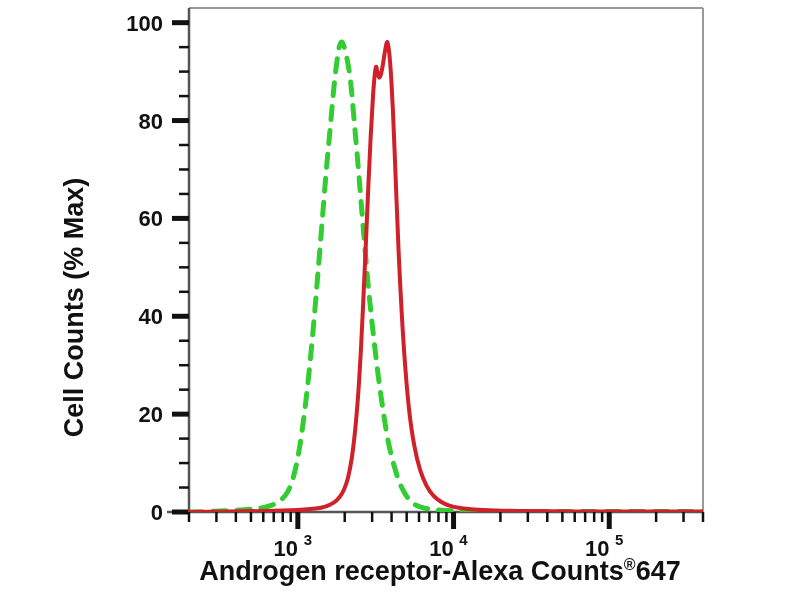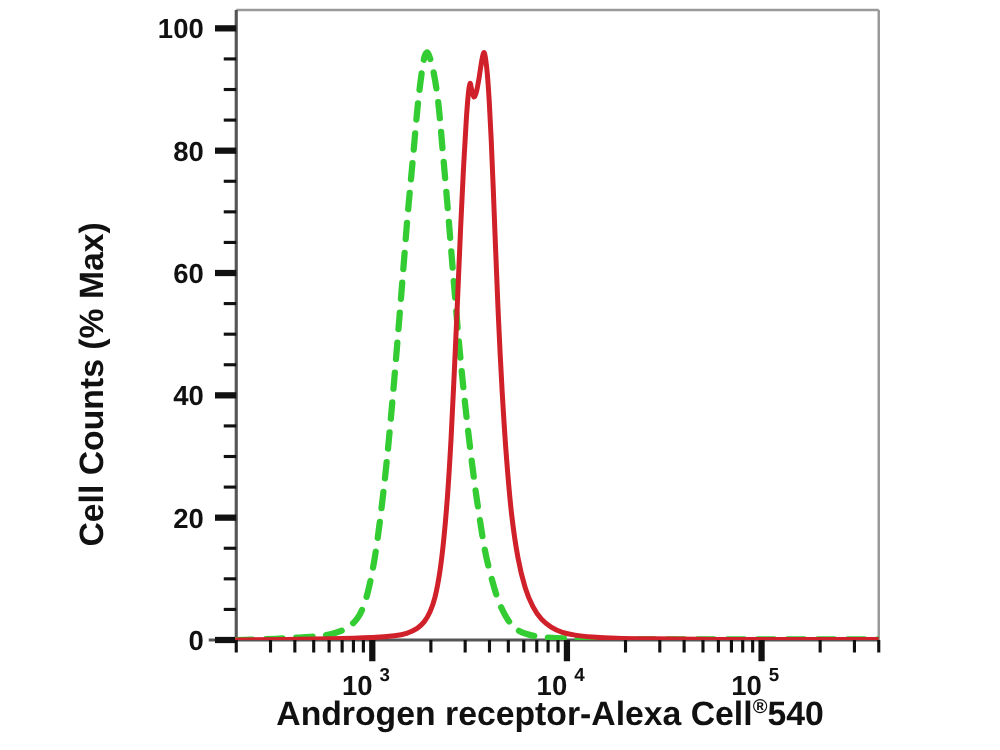--- a/index.html
+++ b/index.html
@@ -161,16 +161,16 @@
       <path id="series-green" fill="none" stroke-linecap="round" stroke-linejoin="round" d="M189.00,512.00C194.30,511.84 212.42,511.35 220.78,511.02C229.15,510.70 233.70,510.37 239.17,510.04C244.64,509.72 249.60,509.47 253.62,509.06C257.64,508.66 260.27,508.25 263.29,507.60C266.32,506.94 269.09,506.21 271.76,505.15C274.42,504.09 276.90,503.03 279.28,501.23C281.66,499.44 284.14,497.08 286.05,494.38C287.95,491.69 289.21,489.08 290.71,485.09C292.22,481.09 293.55,476.93 295.08,470.41C296.60,463.88 298.30,455.32 299.83,445.94C301.37,436.56 302.75,426.37 304.28,414.14C305.81,401.90 307.50,387.22 309.03,372.54C310.56,357.86 312.03,341.96 313.46,326.06C314.90,310.16 316.20,294.25 317.63,277.13C319.05,260.00 320.60,240.83 322.02,223.30C323.44,205.77 324.74,188.23 326.15,171.92C327.56,155.61 329.07,140.52 330.46,125.44C331.85,110.35 333.14,94.04 334.51,81.40C335.88,68.76 337.58,56.12 338.70,49.59C339.82,43.07 340.47,43.07 341.24,42.25C342.01,41.44 342.43,42.25 343.34,44.70C344.25,47.15 345.51,50.82 346.71,56.93C347.91,63.05 349.29,70.80 350.54,81.40C351.78,92.00 352.84,105.86 354.16,120.54C355.48,135.22 357.05,153.17 358.43,169.48C359.81,185.79 360.95,200.47 362.45,218.41C363.96,236.35 365.85,259.59 367.46,277.13C369.08,294.66 370.45,308.12 372.13,323.61C373.81,339.11 375.80,356.23 377.54,370.10C379.28,383.96 380.79,394.97 382.55,406.80C384.31,418.62 386.19,431.26 388.11,441.05C390.03,450.83 392.17,458.58 394.07,465.51C395.98,472.45 397.45,477.50 399.55,482.64C401.65,487.78 404.21,492.75 406.67,496.34C409.14,499.93 411.38,502.21 414.34,504.17C417.29,506.13 420.39,507.11 424.41,508.09C428.43,509.06 431.55,509.55 438.46,510.04C445.37,510.53 450.98,510.78 465.87,511.02C480.77,511.27 503.94,511.43 527.84,511.51C551.73,511.59 580.06,511.51 609.25,511.51C638.45,511.51 687.38,511.51 703.00,511.51" stroke="#33cc33" stroke-width="5" stroke-dasharray="13 11"></path>
       <path id="series-red" fill="none" stroke-linecap="round" stroke-linejoin="round" d="M189.00,512.00C201.38,511.84 245.15,511.35 263.29,511.02C281.43,510.70 289.12,510.45 297.84,510.04C306.55,509.63 311.01,509.15 315.58,508.57C320.15,508.00 322.23,507.60 325.25,506.62C328.28,505.64 331.36,504.25 333.72,502.70C336.08,501.15 337.72,499.52 339.44,497.32C341.16,495.12 342.60,492.75 344.03,489.49C345.46,486.23 346.72,482.97 348.01,477.75C349.30,472.53 350.59,465.92 351.77,458.17C352.94,450.43 353.97,441.86 355.04,431.26C356.10,420.66 357.18,408.02 358.16,394.56C359.13,381.11 359.98,366.83 360.87,350.52C361.76,334.21 362.63,315.05 363.48,296.70C364.34,278.35 365.17,259.18 366.00,240.43C366.82,221.67 367.63,201.69 368.42,184.16C369.22,166.62 369.99,149.90 370.76,135.22C371.53,120.54 372.35,106.27 373.02,96.08C373.69,85.88 374.27,78.95 374.78,74.06C375.29,69.17 375.64,67.13 376.07,66.72C376.49,66.31 376.85,69.82 377.33,71.61C377.82,73.41 378.37,77.08 378.98,77.48C379.59,77.89 380.33,76.26 380.99,74.06C381.65,71.86 382.30,67.94 382.94,64.27C383.58,60.60 384.27,55.38 384.83,52.04C385.39,48.70 385.88,45.84 386.31,44.21C386.74,42.58 387.04,41.76 387.40,42.25C387.76,42.74 388.06,44.29 388.47,47.15C388.88,50.00 389.38,53.67 389.87,59.38C390.36,65.09 390.90,72.83 391.41,81.40C391.92,89.96 392.40,99.34 392.92,110.76C393.45,122.17 393.97,135.22 394.56,149.90C395.15,164.58 395.77,181.30 396.47,198.83C397.18,216.37 397.91,235.94 398.79,255.11C399.67,274.27 400.68,295.07 401.76,313.83C402.85,332.58 404.05,351.34 405.31,367.65C406.57,383.96 407.82,398.64 409.32,411.69C410.83,424.74 412.54,436.24 414.34,445.94C416.13,455.65 418.10,463.31 420.12,469.92C422.14,476.52 424.29,481.34 426.46,485.58C428.64,489.82 430.77,492.67 433.18,495.36C435.60,498.05 438.25,500.01 440.94,501.72C443.64,503.44 446.19,504.58 449.36,505.64C452.53,506.70 455.91,507.43 459.99,508.09C464.07,508.74 468.29,509.15 473.84,509.55C479.39,509.96 485.07,510.29 493.29,510.53C501.52,510.78 509.60,510.86 523.17,511.02C536.74,511.18 555.79,511.43 574.71,511.51C593.63,511.59 615.29,511.51 636.67,511.51C658.05,511.51 691.95,511.51 703.00,511.51" stroke="#d0202a" stroke-width="4"></path>
     </g>
   </svg>
 
   <div class="ylabel-wrap">
     <div id="y-axis-title">Cell Counts (% Max)</div>
   </div>
 
   <div id="x-axis-title">
-    <span>Androgen receptor-Alexa Cell</span><sup>®</sup><span>540</span>
+    <span>Androgen receptor-Alexa Counts</span><sup>®</sup><span>647</span>
   </div>
 
 </div>
 
 </body></html>

